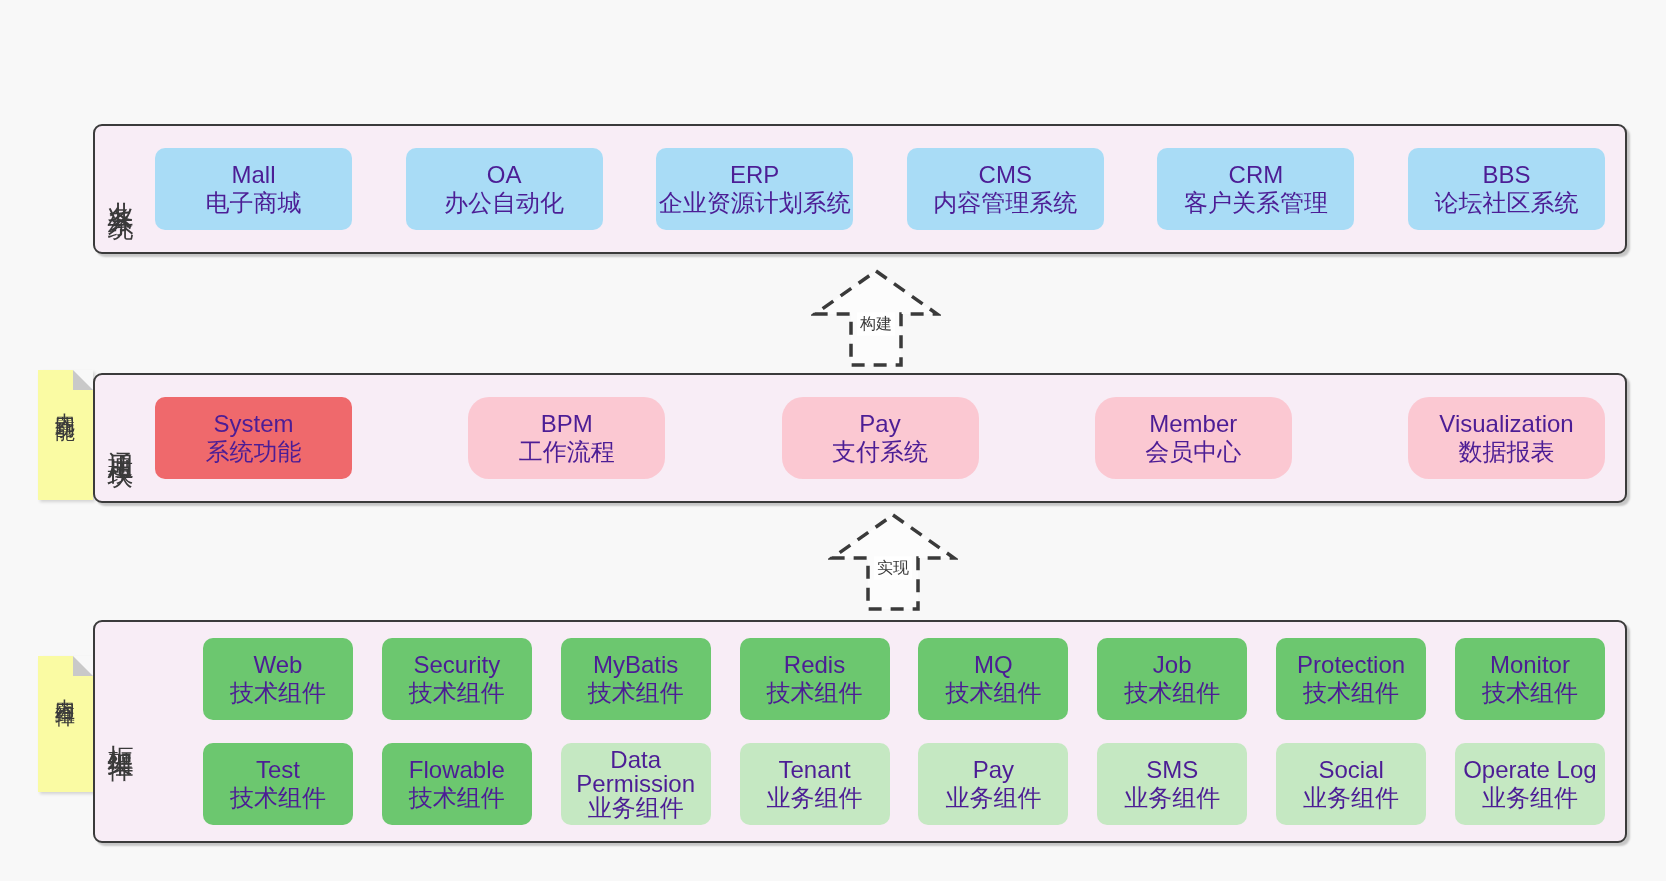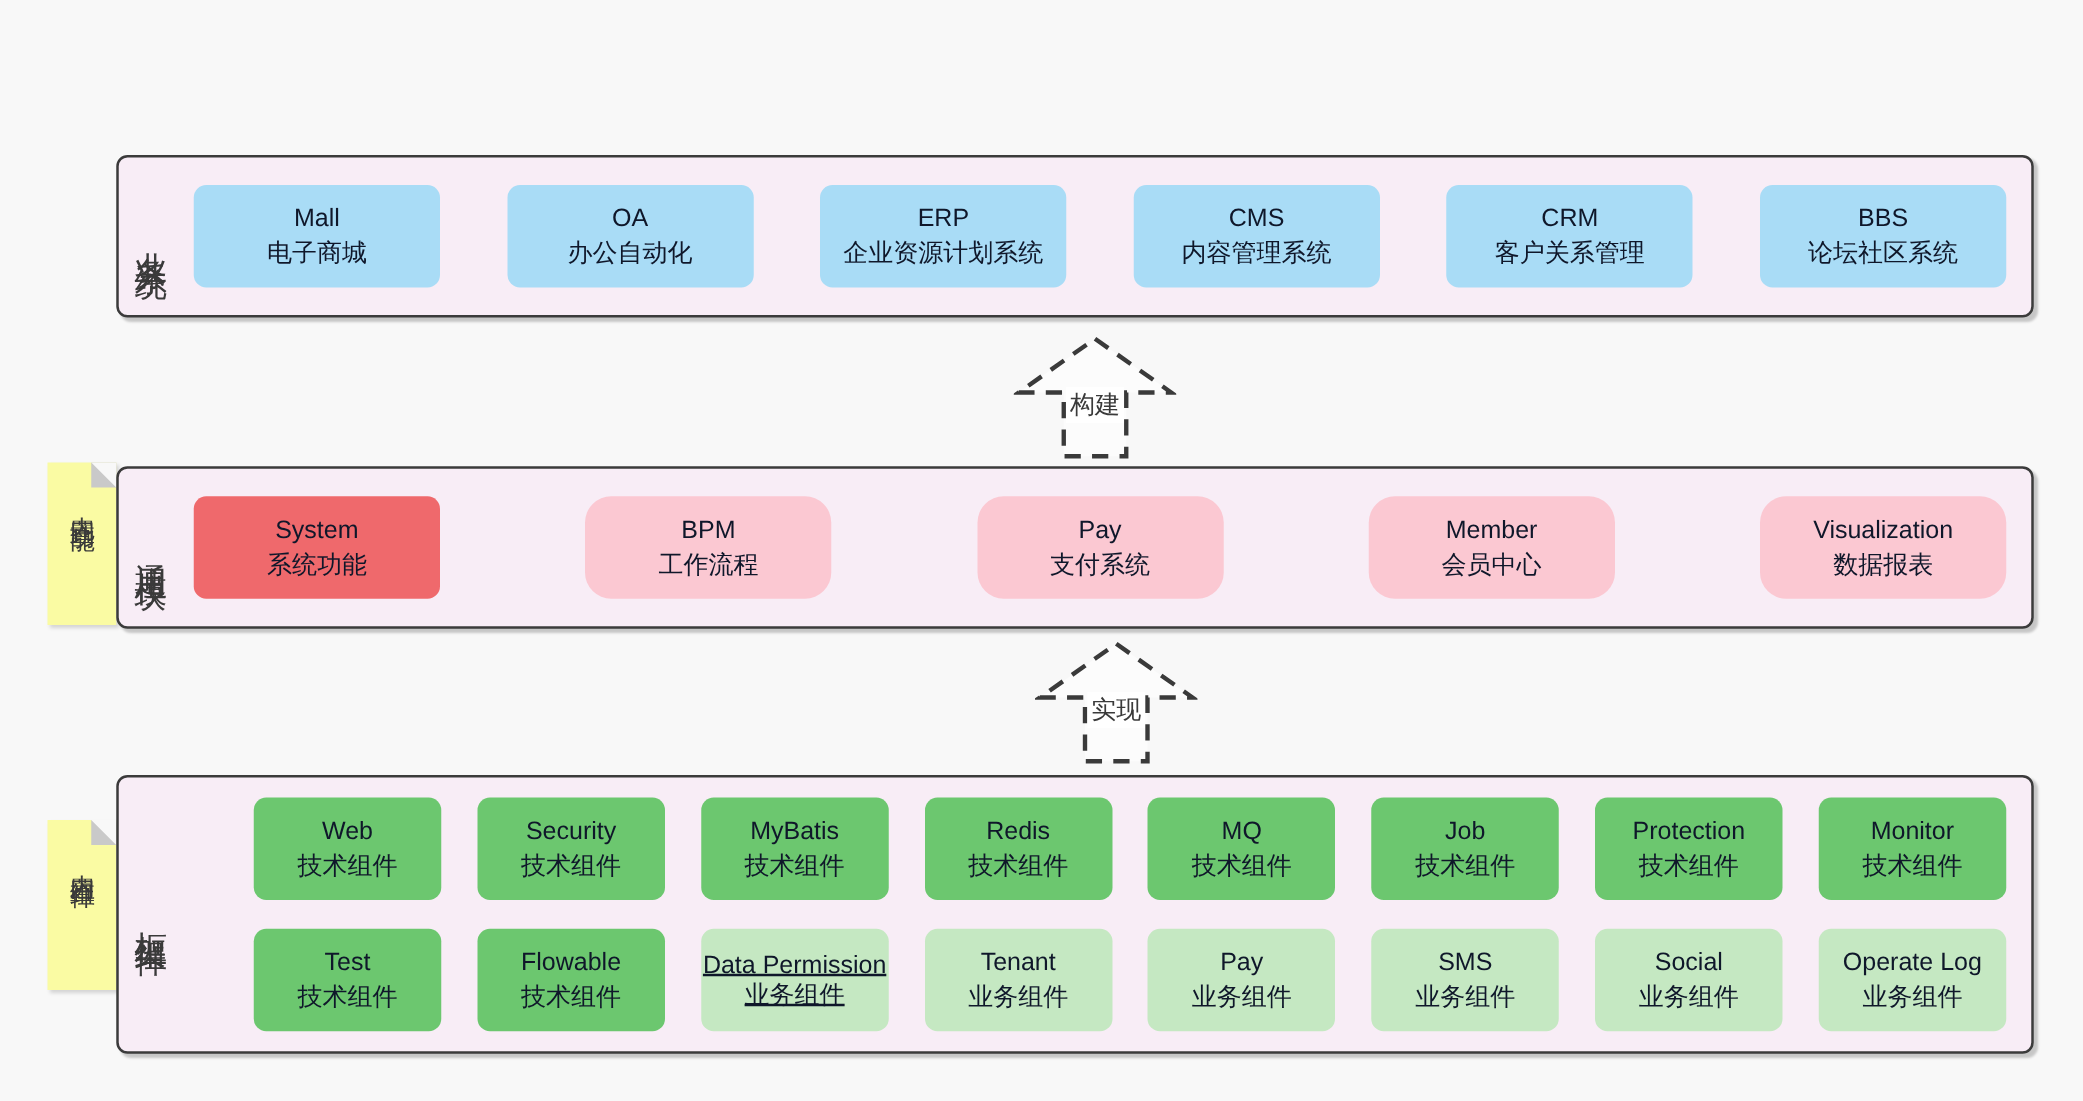--- a/index.html
+++ b/index.html
@@ -27,26 +27,26 @@
     margin-left:60px;margin-right:20px;
   }
   .band-rows{
     flex:1;display:flex;flex-direction:column;gap:23px;
     margin-left:60px;margin-right:20px;
   }
   .band-row{display:flex;justify-content:space-between;}
   
   .box{
     border-radius:10px;display:flex;flex-direction:column;align-items:center;
-    justify-content:center;text-align:center;font-size:20px;line-height:28px;
-    color:#0f172a;
+    justify-content:center;text-align:center;font-size:24px;line-height:28px;
+    color:#4c1d95;
   }
   .box.wide{width:197px;height:82px;}
   .box.small{width:150px;height:82px;}
-  .box.tight{line-height:24px;text-decoration:underline;}
+  .box.tight{line-height:24px;}
   .box.blue{background:#a9dcf6;}
   .box.red{background:#ef696c;}
   .box.pink{background:#fbc8d2;border-radius:21px;}
   .box.green{background:#6cc76f;}
   .box.lightgreen{background:#c5e8c2;}
   
   .note{
     position:absolute;left:38px;width:55px;background:#fafba3;z-index:1;
     box-shadow:2px 2px 3px rgba(0,0,0,0.15);
   }
@@ -61,21 +61,21 @@
     writing-mode:vertical-lr;text-orientation:upright;
     font-size:20px;line-height:1;letter-spacing:3px;color:#3a3a3a;white-space:nowrap;
   }
   
   .arrow{position:absolute;width:130px;height:100px;z-index:1;}
   #arrow-build{left:811px;top:268px;}
   #arrow-implement{left:828px;top:512px;}
   .arrow svg{display:block;width:130px;height:100px;}
   .arrow-label{
     position:absolute;left:50%;top:56%;transform:translate(-50%,-50%);
-    background:#ffffff;padding:1px 3px;font-size:20px;color:#3a3a3a;white-space:nowrap;
+    background:#ffffff;padding:1px 3px;font-size:16px;color:#3a3a3a;white-space:nowrap;
   }
 </style>
 </head>
 <body>
 
 <div id="canvas">
 
   <div class="band" id="band-business">
     <div class="band-title">业务系统</div>
     <div class="band-content">

